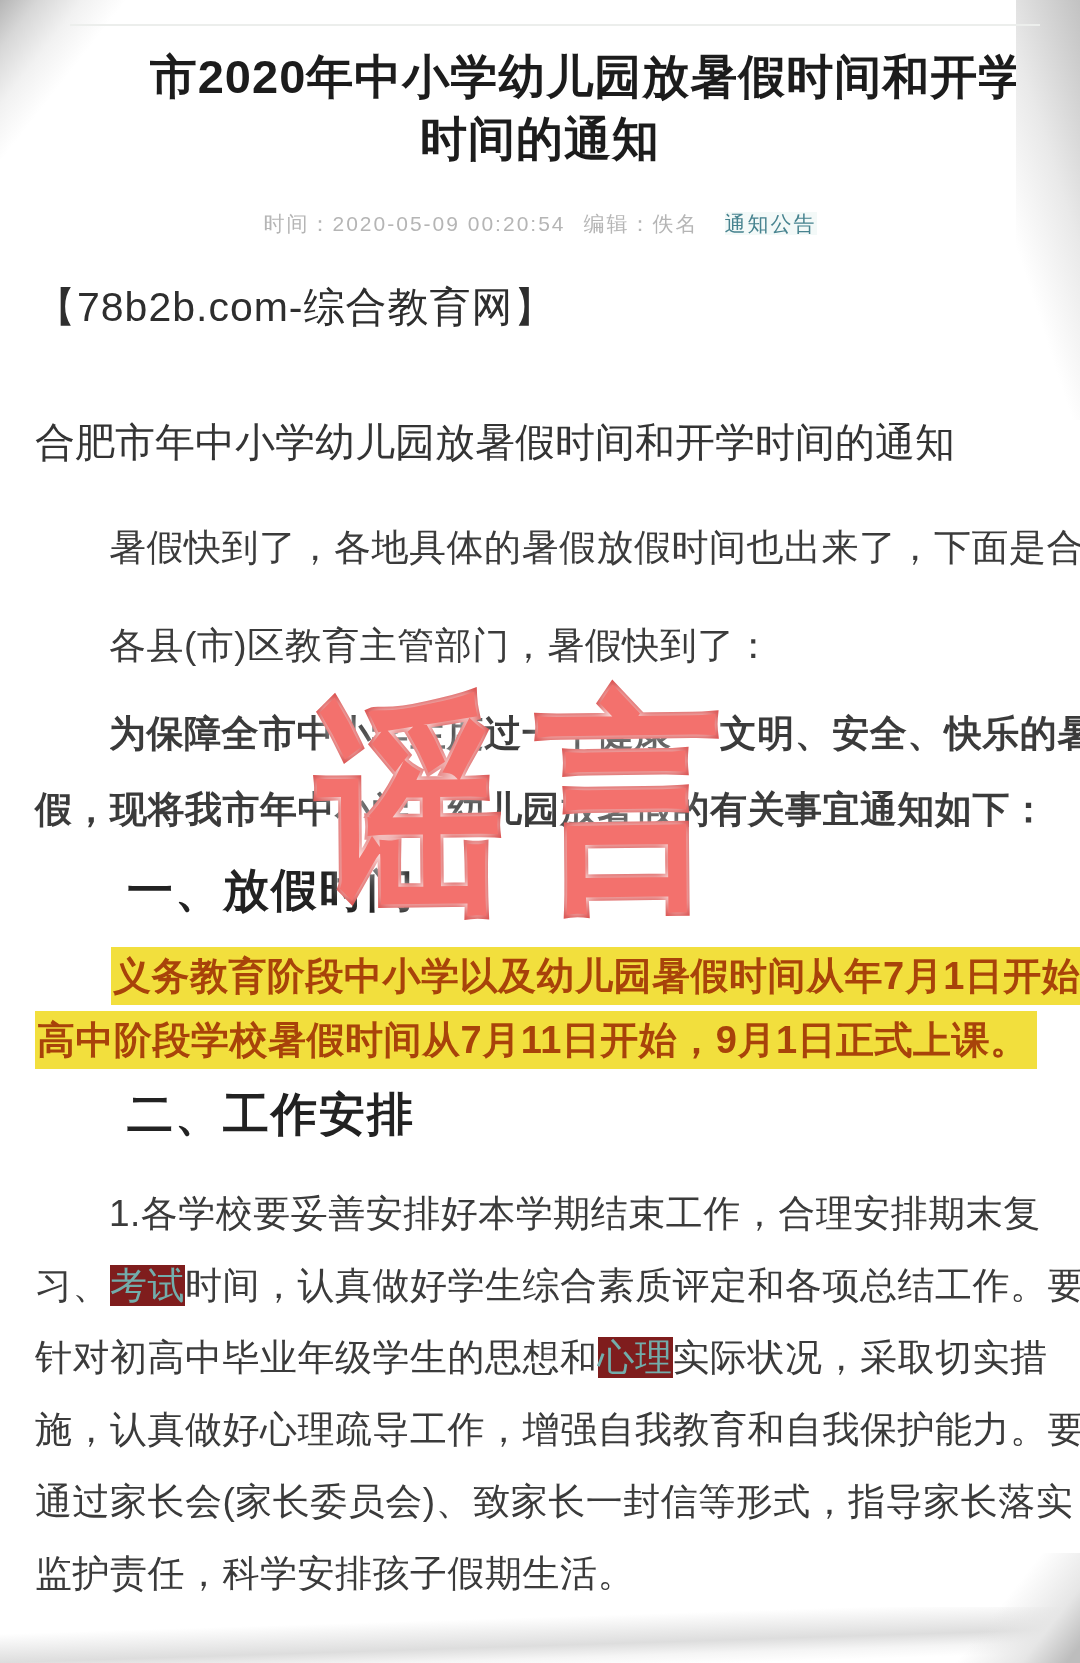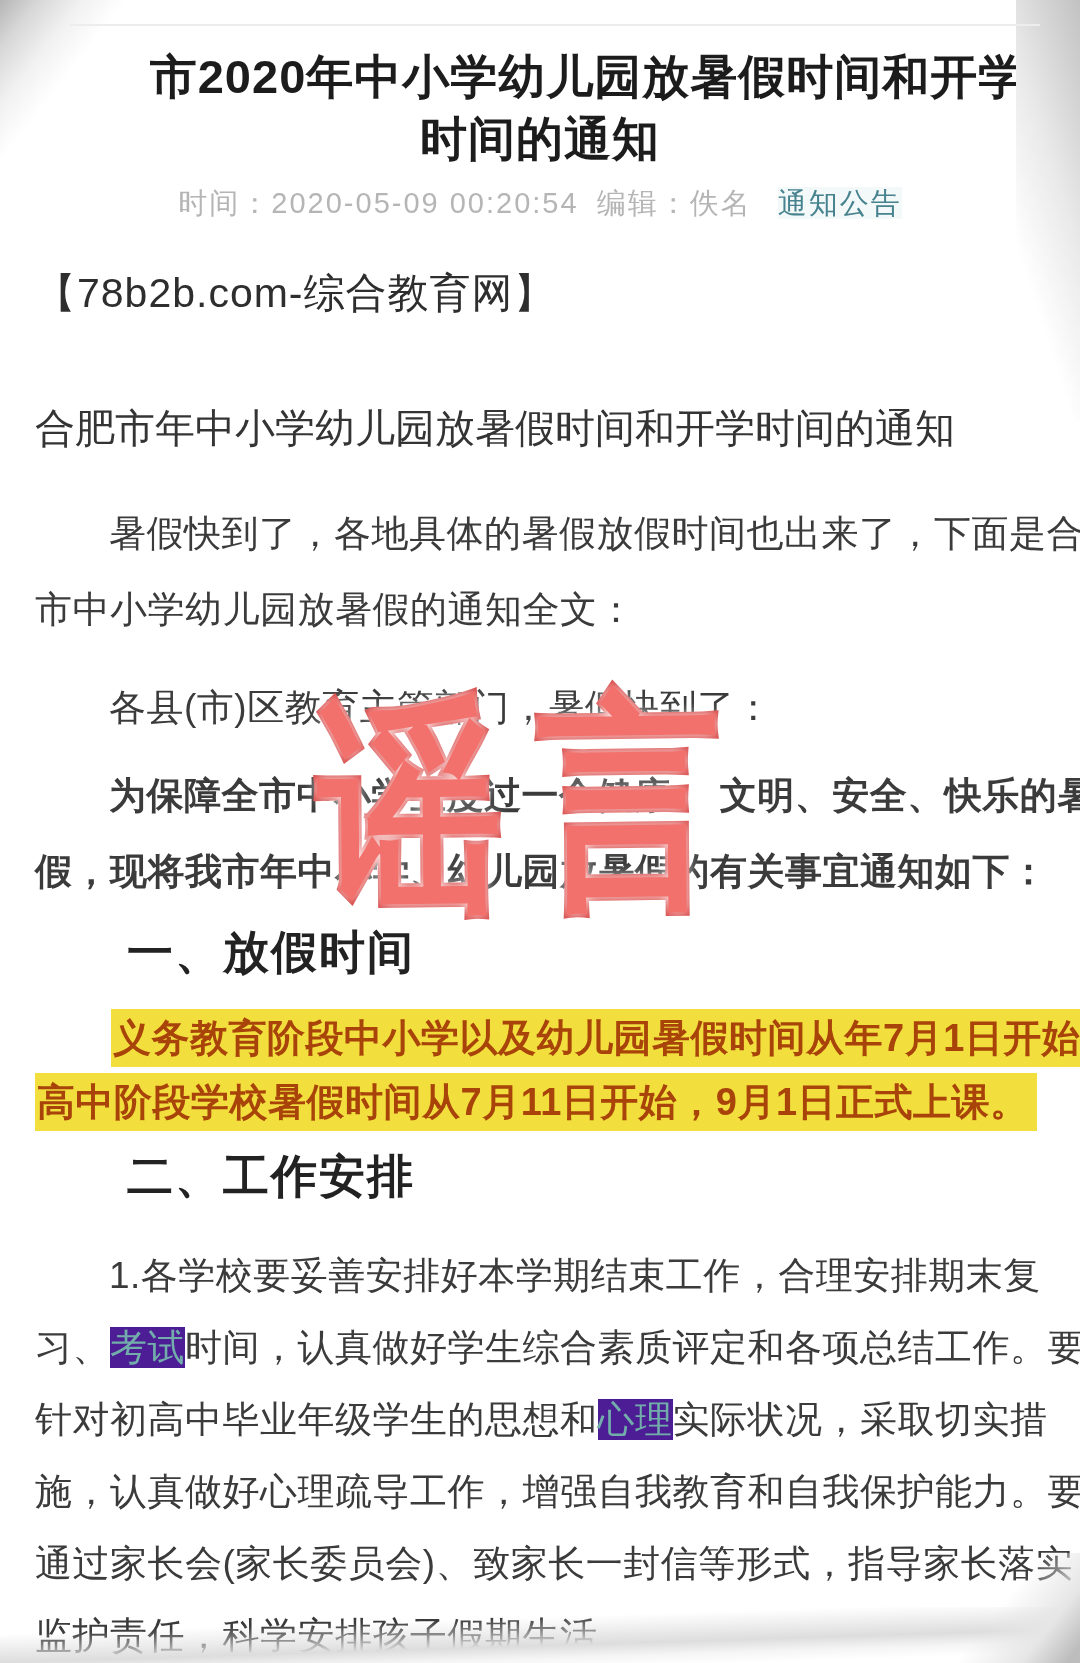--- a/index.html
+++ b/index.html
@@ -41,22 +41,22 @@
     background:linear-gradient(308deg,#bdbdbd 6%,#e6e6e6 26%,rgba(255,255,255,0) 55%);
     pointer-events:none;}
 
   h1{
     margin:46px 6px 0;
     text-align:center;
     font-size:47px;line-height:62px;font-weight:bold;
     color:var(--title-text);letter-spacing:1px;
   }
   .meta{
-    margin-top:14px;text-align:center;
-    font-size:29px;color:var(--meta-text);letter-spacing:2px;
+    margin-top:40px;text-align:center;
+    font-size:21px;color:var(--meta-text);letter-spacing:2px;
     white-space:nowrap;
   }
   .meta .m-gap{margin-left:18px;}
   .meta .category{
     margin-left:26px;color:var(--cat-link);
     background:#f3f9f8;text-decoration:none;cursor:pointer;
   }
   .source{
     margin-top:42px;font-size:41px;color:#2e2e2e;letter-spacing:1px;
   }
@@ -80,21 +80,21 @@
     margin-top:26px;font-size:38px;font-weight:bold;
     line-height:64px;letter-spacing:0.5px;
   }
   .hl-block .tl{white-space:pre;}
   .hl-block .tl:first-child{text-indent:2em;}
   .hl-block .seg{
     background:var(--hl-bg);color:var(--hl-text);
     padding:8px 8px 8px 2px;
   }
   .work{line-height:72px;margin-top:36px;}
-  .ilink{color:var(--inline-link);background:#4c1d95;cursor:pointer;}
+  .ilink{color:var(--inline-link);background:#7f1d1d;cursor:pointer;}
   .watermark{
     position:absolute;left:318px;top:694px;
     font-size:228px;line-height:1;font-weight:bold;
     color:var(--wm-fill);
     -webkit-text-stroke:7px var(--wm-stroke);
     paint-order:stroke fill;
     letter-spacing:46px;white-space:nowrap;
     transform:scaleX(0.8) rotate(-0.6deg);transform-origin:left top;
     text-shadow:0 0 16px rgba(255,255,255,0.95);
     pointer-events:none;z-index:5;
@@ -111,21 +111,20 @@
     <div class="meta">
       <span>时间：</span><span>2020-05-09 00:20:54</span><span class="m-gap">编辑：</span><span>佚名</span><a class="category">通知公告</a>
     </div>
 
     <p class="source">【78b2b.com-综合教育网】</p>
 
     <p class="subtitle">合肥市年中小学幼儿园放暑假时间和开学时间的通知</p>
 
     <div class="para">
         <div class="tl"><span class="seg">暑假快到了，各地具体的暑假放假时间也出来了，下面是合肥</span></div>
-        <div class="tl"><span class="seg">市中小学幼儿园放暑假的通知全文：</span></div>
       </div>
 
     <div class="para tight">
         <div class="tl"><span class="seg">各县(市)区教育主管部门，暑假快到了：</span></div>
       </div>
 
     <div class="para tighter">
         <div class="tl"><span class="seg">为保障全市中小学生度过一个健康　 文明、安全、快乐的暑</span></div>
         <div class="tl"><span class="seg">假，现将我市年中小学、幼儿园放暑假的有关事宜通知如下：</span></div>
       </div>

